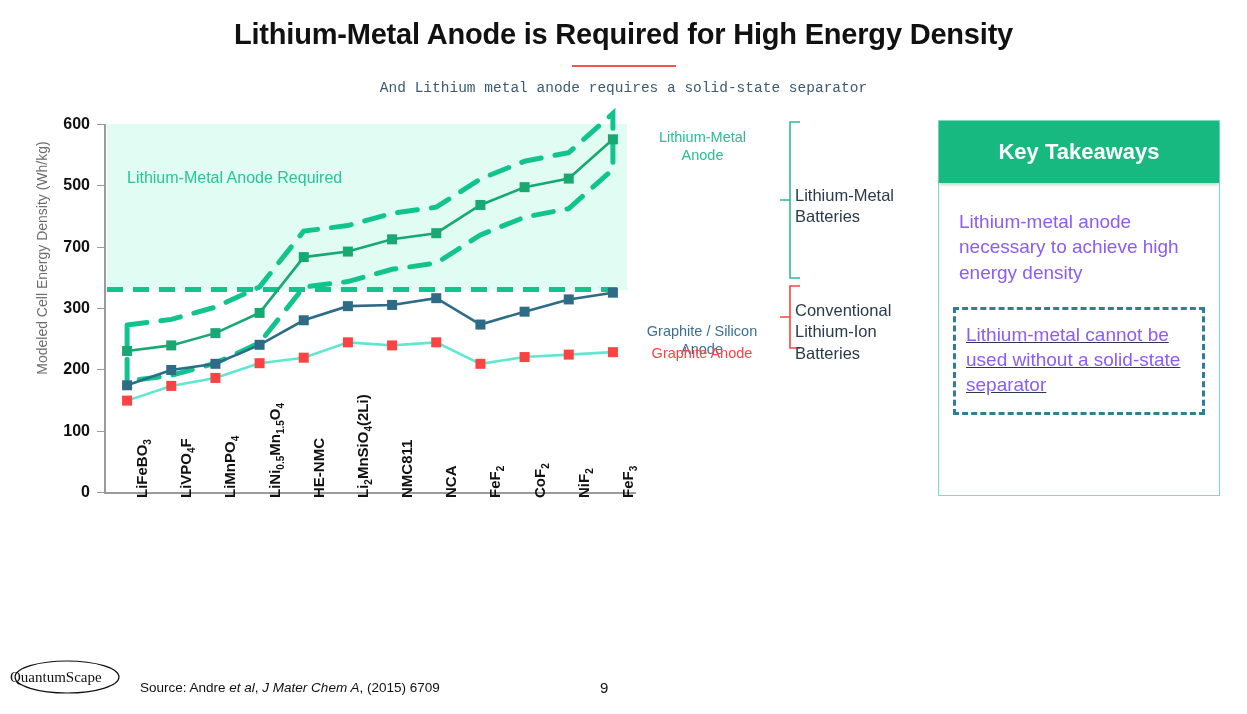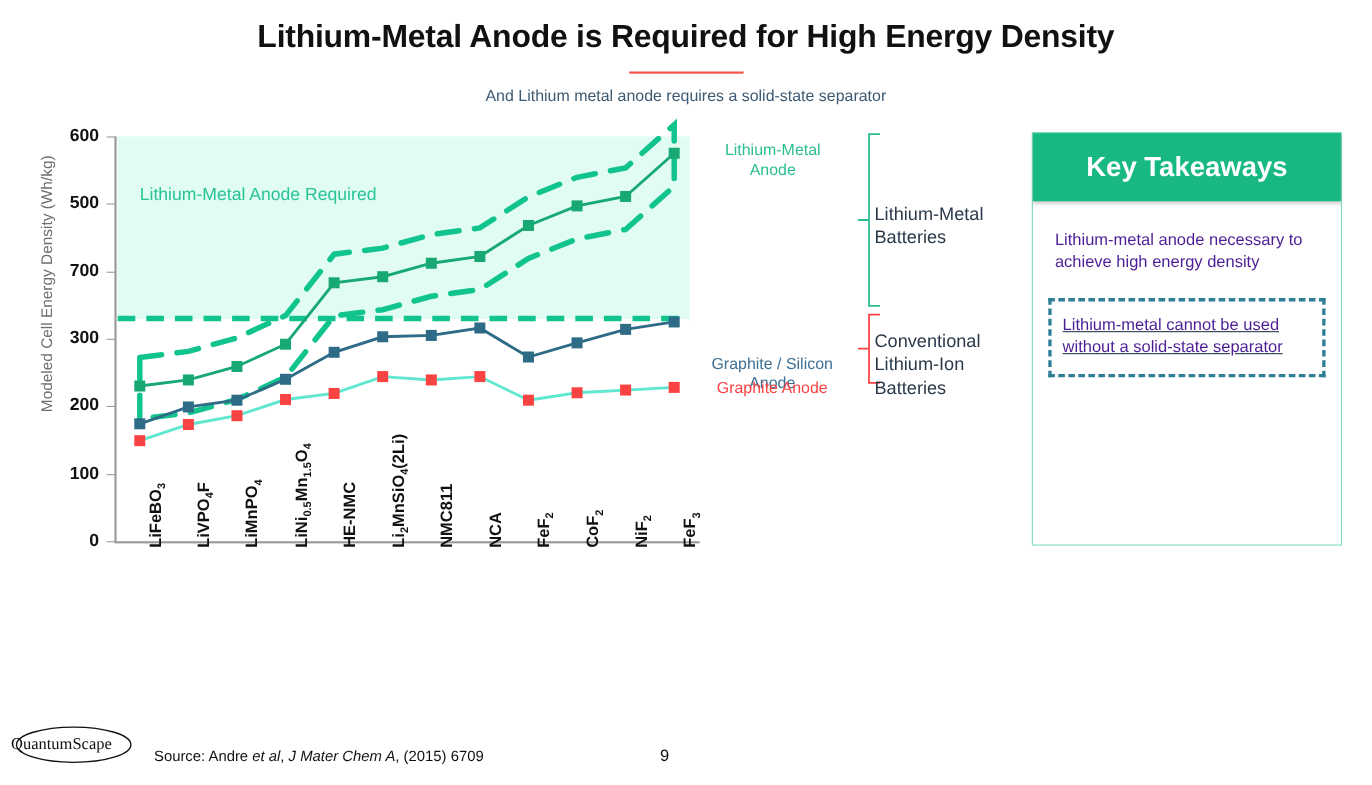--- a/index.html
+++ b/index.html
@@ -4,21 +4,21 @@
 <style>
   html,body{margin:0;padding:0;background:#fff;}
   body{width:1247px;height:714px;position:relative;overflow:hidden;
        font-family:"Liberation Sans",sans-serif;color:#2b3a4a;}
 
   
   #title{position:absolute;left:0;top:18px;width:1247px;text-align:center;
          font-size:29px;font-weight:bold;color:#111;letter-spacing:-.2px;}
   #title-rule{position:absolute;left:572px;top:65px;width:104px;height:2px;background:#f4554c;}
   #subtitle{position:absolute;left:0;top:80px;width:1247px;text-align:center;
-            font-size:14.5px;color:#3d5a73;}
+            font-size:14.5px;color:#3d5a73;font-family:Liberation Mono, monospace;}
 
   
   #chart{position:absolute;left:0;top:100px;width:930px;height:520px;}
   #axis-y-line{position:absolute;left:104px;top:24px;width:2px;height:369px;background:#9b9b9b;}
   #axis-x-line{position:absolute;left:104px;top:392px;width:532px;height:2px;background:#9b9b9b;}
   #ylabel{position:absolute;left:-118px;top:150px;width:320px;text-align:center;
           transform:rotate(-90deg);font-size:14px;color:#6d6d6d;}
   .ytick{position:absolute;right:0;font-size:16px;font-weight:bold;color:#111;
          text-align:right;width:46px;transform:translateY(-9px);}
   .ytickmark{position:absolute;left:97px;width:8px;height:1px;background:#9b9b9b;}
@@ -33,23 +33,23 @@
   svg.overlay{position:absolute;left:0;top:0;overflow:visible;}
 
   
   .ann{position:absolute;font-size:14.5px;line-height:1.25;text-align:center;}
   .ann-big{position:absolute;font-size:16.5px;line-height:1.3;color:#2b3a4a;}
 
   
   #kt{position:absolute;left:938px;top:120px;width:282px;height:376px;
       border:1px solid #7fdcc0;background:#fff;box-sizing:border-box;}
   #kt-head{height:62px;background:#17b981;display:flex;align-items:center;
-           justify-content:center;color:#fff;font-size:25px;font-weight:bold;
+           justify-content:center;color:#fff;font-size:22px;font-weight:bold;
            box-shadow:0 2px 3px rgba(0,0,0,.18);}
-  .kt-item{margin:26px 20px 0 20px;font-size:15px;line-height:1.33;color:#4c1d95;}
+  .kt-item{margin:26px 20px 0 20px;font-size:19px;line-height:1.33;color:#8b5cf6;}
   #kt-box{margin:22px 14px 0 14px;border:3px dashed #2f7e97;padding:12px 8px 14px 10px;text-decoration:underline;}
   #kt-box .kt-item{margin:0;}
 
   
   #logo{position:absolute;left:8px;top:654px;width:118px;height:44px;}
   #logo-text{position:absolute;left:10px;top:669px;font-size:15px;color:#111;
              font-family:"Liberation Serif",serif;}
   #source{position:absolute;left:140px;top:680px;font-size:13.5px;color:#111;}
   #source i{font-style:italic;}
   #pageno{position:absolute;left:600px;top:679px;font-size:15px;color:#111;}

